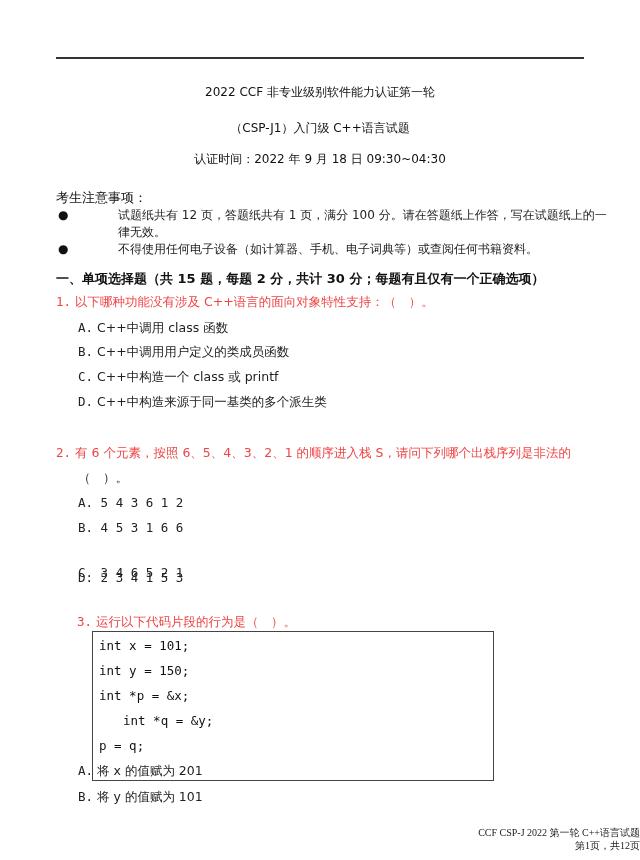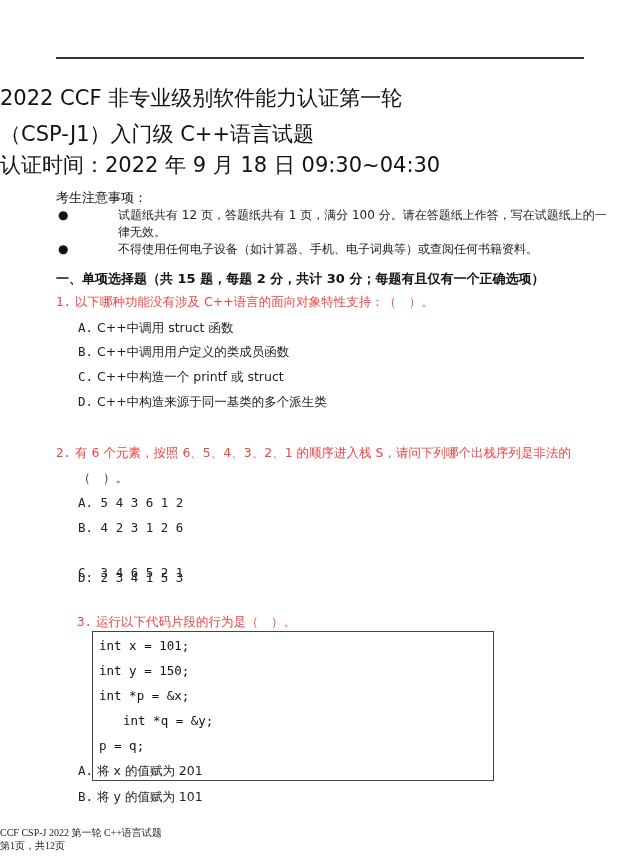--- a/index.html
+++ b/index.html
@@ -1,41 +1,41 @@
 <!DOCTYPE html>
 <html><head>
 <meta charset="utf-8">
 <style>
   html, body { margin: 0; padding: 0; }
   body {
     width: 640px; height: 860px; background: #ffffff; position: relative; overflow: hidden;
     font-family: "DejaVu Sans", sans-serif; color: #111;
   }
   .top-rule { position: absolute; left: 56px; top: 57px; width: 528px; height: 2px; background: #333; }
-  .title { position: absolute; left: 0; width: 640px; font-size: 21px; color: #111; }
+  .title { position: absolute; left: 0; width: 640px; text-align: center; font-size: 12px; color: #111; }
   .t1 { top: 84px; }
   .t2 { top: 120px; }
   .t3 { top: 151px; }
   .notice-h { position: absolute; left: 56px; top: 189px; font-size: 13px; font-weight: normal; }
   .bullet { position: absolute; left: 58px; font-size: 12px; width: 530px; line-height: 17px; }
   .bullet .dot { position: absolute; left: 0; top: 0; font-size: 12px; }
   .bullet .txt { position: absolute; left: 24px; top: 0; width: 500px; color: #222; margin-left: 36px; }
   .b1 { top: 207px; }
   .b2 { top: 241px; }
   .sec-h { position: absolute; left: 56px; top: 270px; font-size: 13px; font-weight: bold; }
   .q { position: absolute; left: 56px; font-size: 12.5px; width: 540px; color: #ef4444; }
   .q .num { font-family: "DejaVu Sans Mono", monospace; }
   .opt { position: absolute; left: 78px; font-size: 12.5px; color: #222; white-space: nowrap; }
   .mono { font-family: "DejaVu Sans Mono", monospace; }
   .code-box {
     position: absolute; left: 92px; top: 631px; width: 402px; height: 150px;
     border: 1px solid #444; box-sizing: border-box;
   }
   .code-line { position: absolute; left: 6px; font-family: "DejaVu Sans Mono", monospace; font-size: 12.5px; color: #111; }
-  .footer { position: absolute; left: 0; width: 640px; text-align: left; font-family: "Liberation Serif", serif; font-size: 10px; color: #222; }
+  .footer { position: absolute; left: 0; width: 640px; text-align: right; font-family: "Liberation Serif", serif; font-size: 10px; color: #222; }
   .f1 { top: 826px; }
   .f2 { top: 839px; }
 </style>
 </head>
 <body>
 
 <div class="top-rule"></div>
 
 <div class="title t1">2022 CCF 非专业级别软件能力认证第一轮</div>
 <div class="title t2">（CSP-J1）入门级 C++语言试题</div>
@@ -52,47 +52,47 @@
 </div>
 
 <div class="sec-h">一、单项选择题（共 15 题，每题 2 分，共计 30 分；每题有且仅有一个正确选项）</div>
 
 <div class="q" style="top:294px;">
   <span class="num">1.</span>
   <span>以下哪种功能没有涉及 C++语言的面向对象特性支持：（　）。</span>
 </div>
 <div class="opt" style="top:320px;">
   <span class="mono">A.</span>
-  <span>C++中调用 struct 函数</span>
+  <span>C++中调用 class 函数</span>
 </div>
 <div class="opt" style="top:344px;">
   <span class="mono">B.</span>
   <span>C++中调用用户定义的类成员函数</span>
 </div>
 <div class="opt" style="top:369px;">
   <span class="mono">C.</span>
-  <span>C++中构造一个 printf 或 struct</span>
+  <span>C++中构造一个 class 或 printf</span>
 </div>
 <div class="opt" style="top:394px;">
   <span class="mono">D.</span>
   <span>C++中构造来源于同一基类的多个派生类</span>
 </div>
 
 <div class="q" style="top:445px;">
   <span class="num">2.</span>
   <span>有 6 个元素，按照 6、5、4、3、2、1 的顺序进入栈 S，请问下列哪个出栈序列是非法的</span>
 </div>
 <div class="opt" style="top:470px;">（　）。</div>
 <div class="opt mono" style="top:495px;">
   <span>A.</span>
   <span>5 4 3 6 1 2</span>
 </div>
 <div class="opt mono" style="top:520px;">
   <span>B.</span>
-  <span>4 2 3 1 2 6</span>
+  <span>4 5 3 1 6 6</span>
 </div>
 <div class="opt mono" style="top:557px;margin-top:8px;">
   <span>C.</span>
   <span>3 4 6 5 2 1</span>
 </div>
 <div class="opt mono" style="top:570px;">
   <span>D.</span>
   <span>2 3 4 1 5 3</span>
 </div>
 

